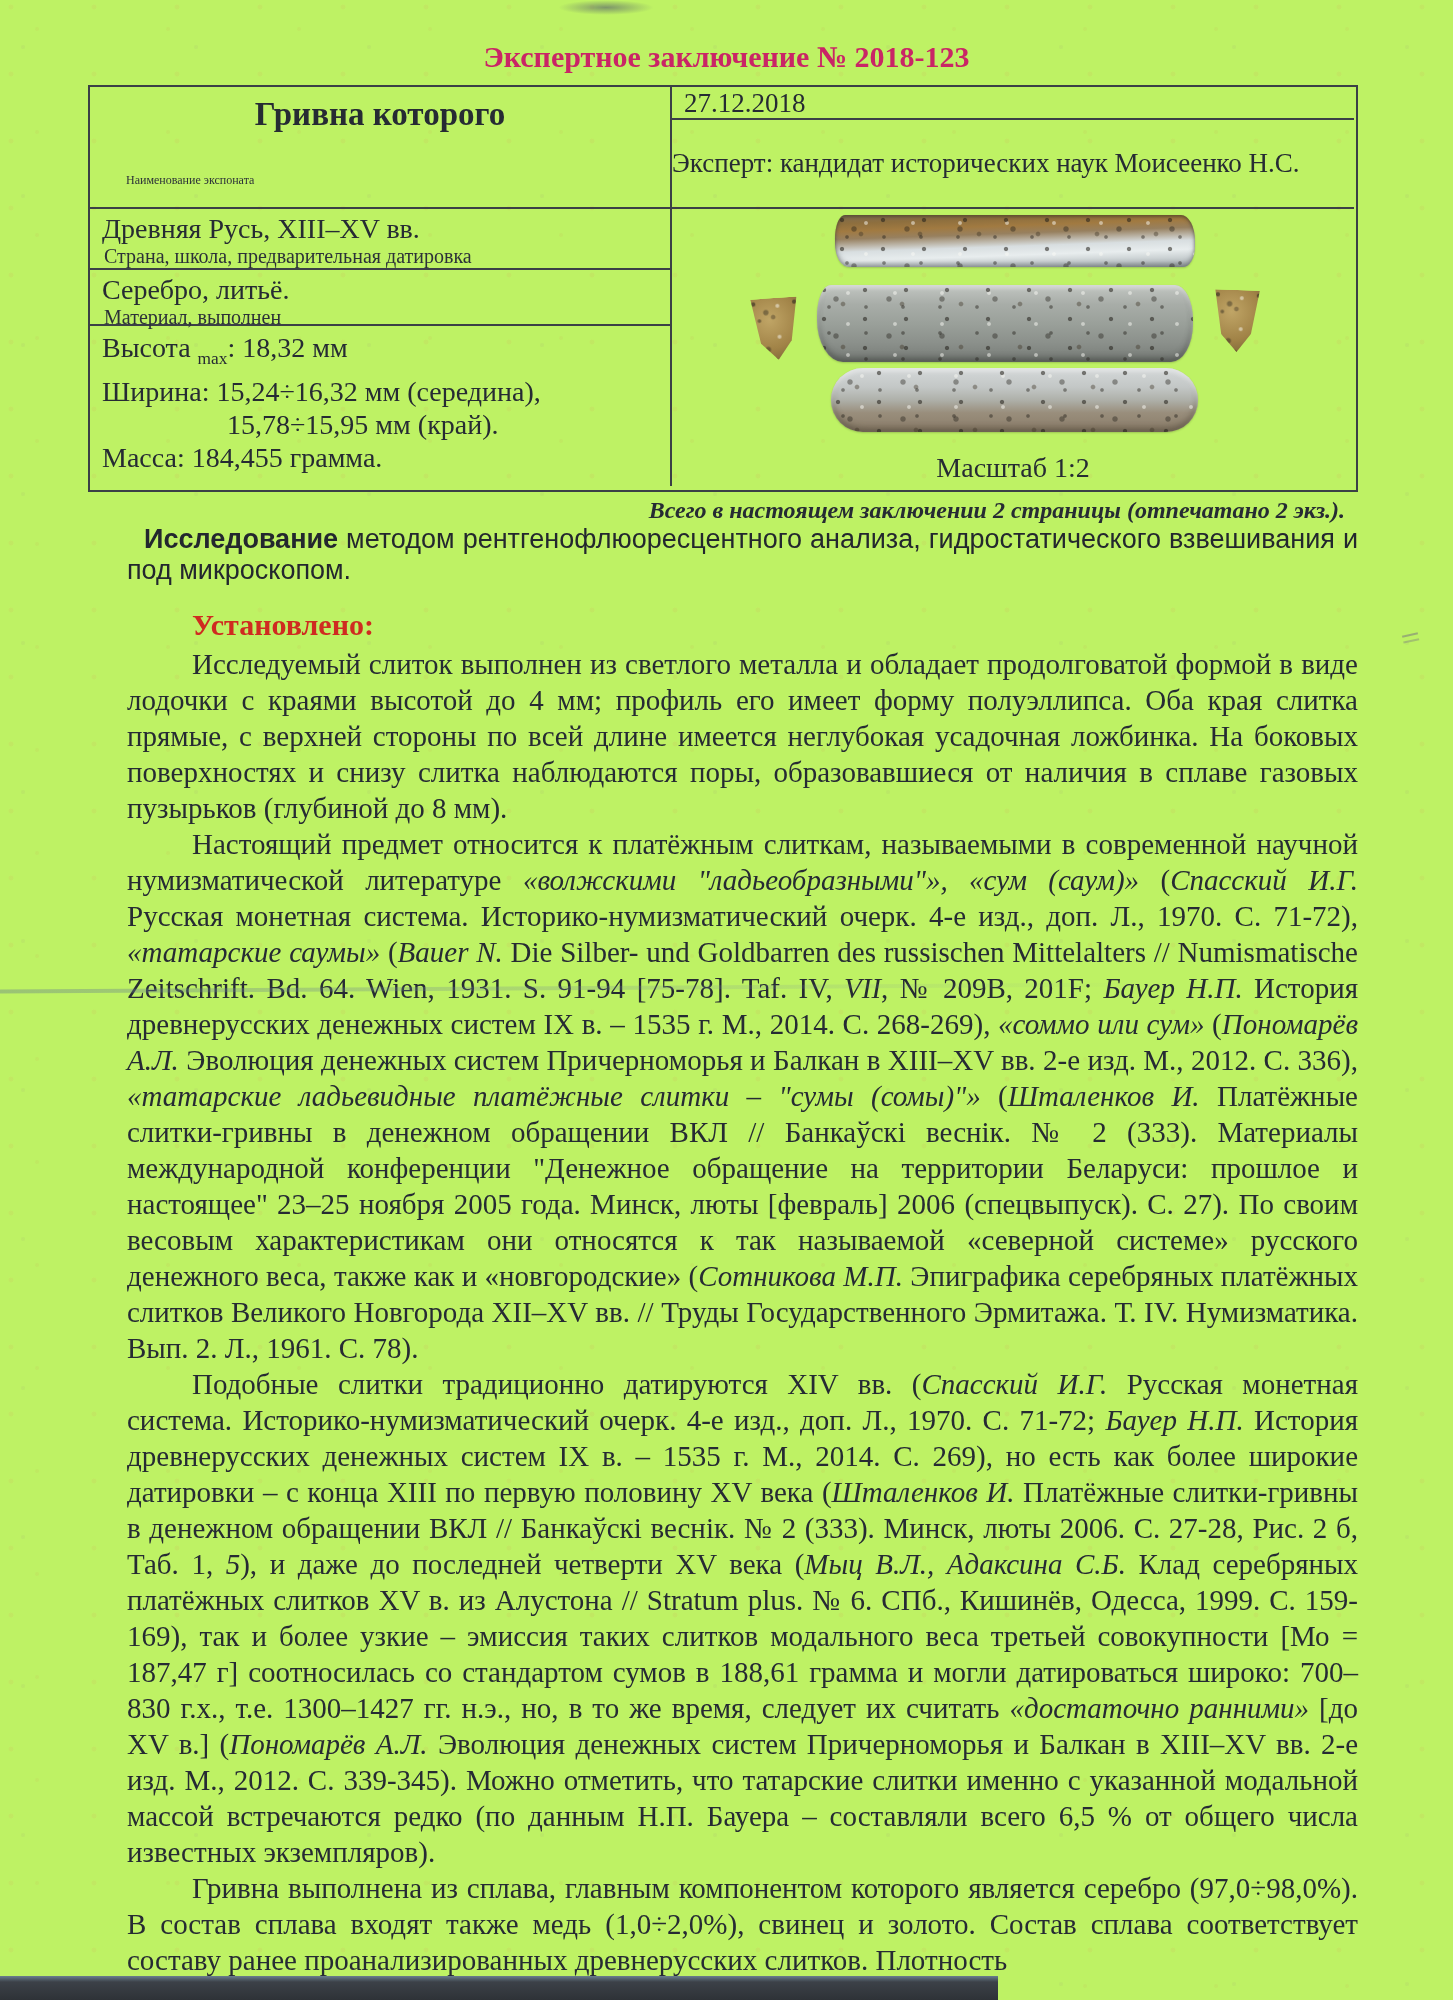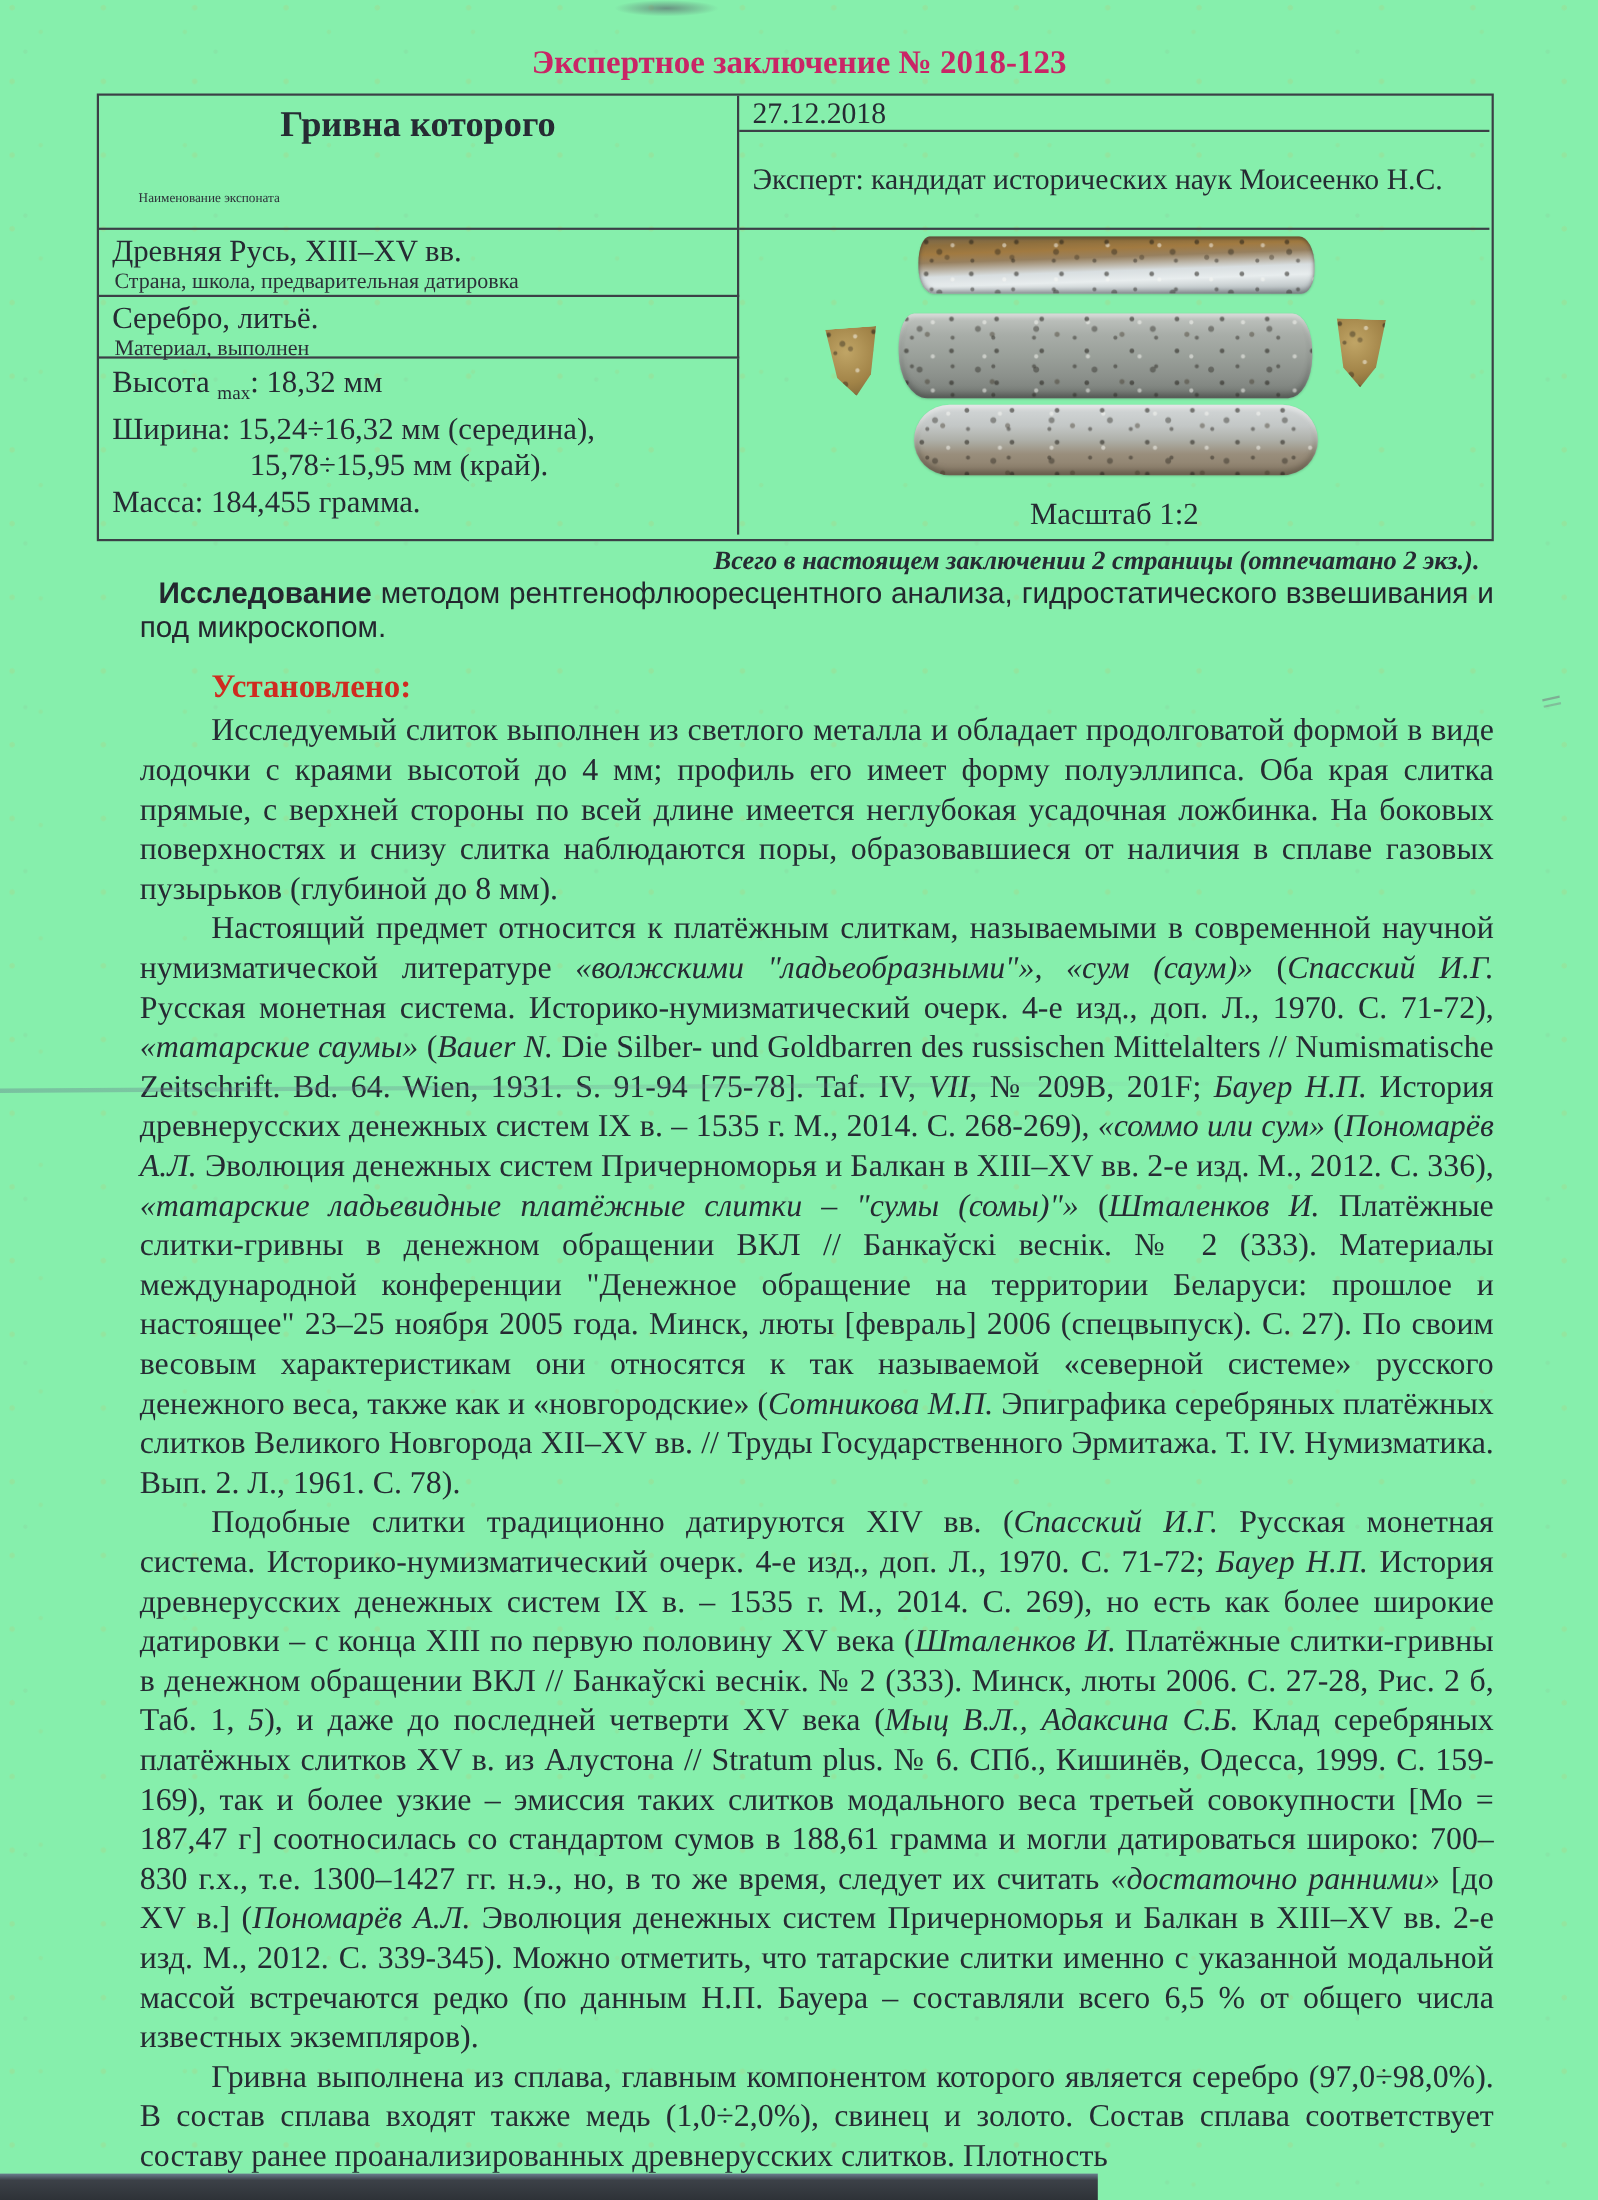--- a/index.html
+++ b/index.html
@@ -1,18 +1,18 @@
 <!DOCTYPE html>
 <html style="--title-red: #c92566; --established-red: #cf2b20; --text: #262b33;"><head>
 <meta charset="utf-8">
 <style>
   html,body { margin:0; padding:0; background:#e8e8e6; }
   .page {
     position:relative; width:1453px; height:2000px; margin:0 auto;
-    background:#86efac; overflow:hidden;
+    background:#bef264; overflow:hidden;
     font-family:"Liberation Serif", serif; color:#262b33;
   }
   
   .page::before {
     content:""; position:absolute; inset:0; pointer-events:none;
     background-image:
       radial-gradient(circle at 11px 7px,  rgba(210,180,90,.16) 0 2px, transparent 3px),
       radial-gradient(circle at 37px 29px, rgba(200,170,80,.11) 0 1.5px, transparent 2.5px),
       radial-gradient(circle at 23px 47px, rgba(150,140,120,.09) 0 1.5px, transparent 2.5px);
     background-size: 83px 67px, 131px 103px, 173px 149px;
@@ -26,21 +26,21 @@
   .tbl { position:absolute; left:88px; top:85px; width:1266px; height:403px;
          border:2px solid #3b4046; }
   .cell { position:absolute; box-sizing:border-box; }
   .b-r { border-right:2px solid #3b4046; }
   .b-b { border-bottom:2px solid #3b4046; }
   .c-name     { left:0; top:0;     width:582px; height:122px; }
   .c-origin   { left:0; top:122px; width:582px; height:61px;  }
   .c-material { left:0; top:183px; width:582px; height:56px;  }
   .c-dims     { left:0; top:239px; width:582px; height:160px; padding:5px 0 0 12px; }
   .c-date     { left:582px; top:0;     width:682px; height:33px; padding:1px 0 0 12px; }
-  .c-expert   { left:582px; top:33px;  width:682px; height:89px; display:flex; align-items:center; padding-left:12px; }
+  .c-expert   { left:582px; top:33px;  width:682px; height:89px; display:flex; align-items:center; }
   .c-photo    { left:582px; top:122px; width:682px; height:277px; }
   .name-l1, .name-l2 { text-align:center; font-weight:bold; font-size:33px; line-height:47px; }
   .name-l1 { padding-top:4px; }
   .cap { position:absolute; left:12px; bottom:16px; font-size:12px; line-height:22px; color:#2c3138;margin-left:24px; }
   .val { font-size:28px; line-height:33px; padding:3px 0 0 12px; }
   .cap-inline { font-size:20px; line-height:22px; padding-left:14px; color:#2c3138; }
   .dim-line { font-size:28px; line-height:33px; }
   .dim-indent { padding-left:125px; }
   sub { font-size:0.62em; }
   .date-val { font-size:27px; line-height:30px; }

